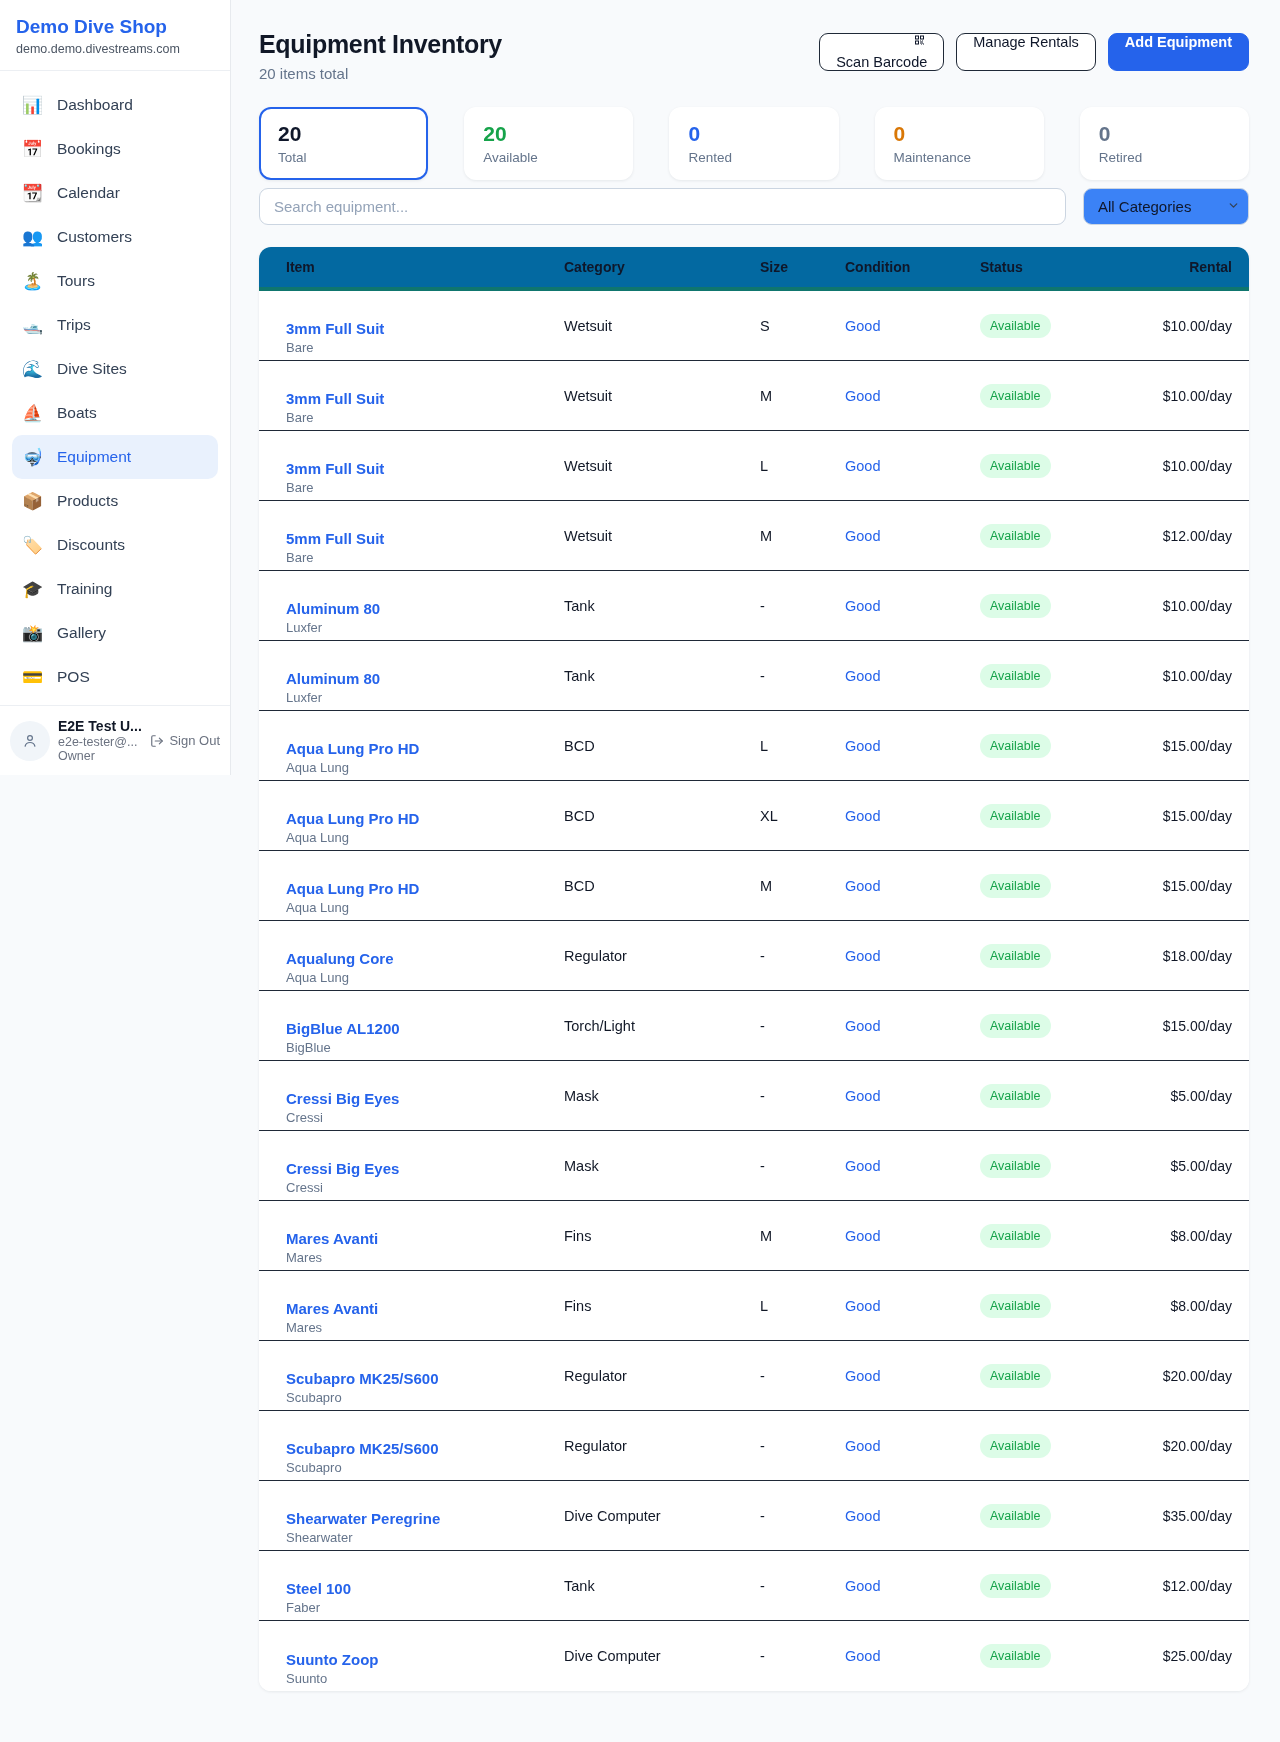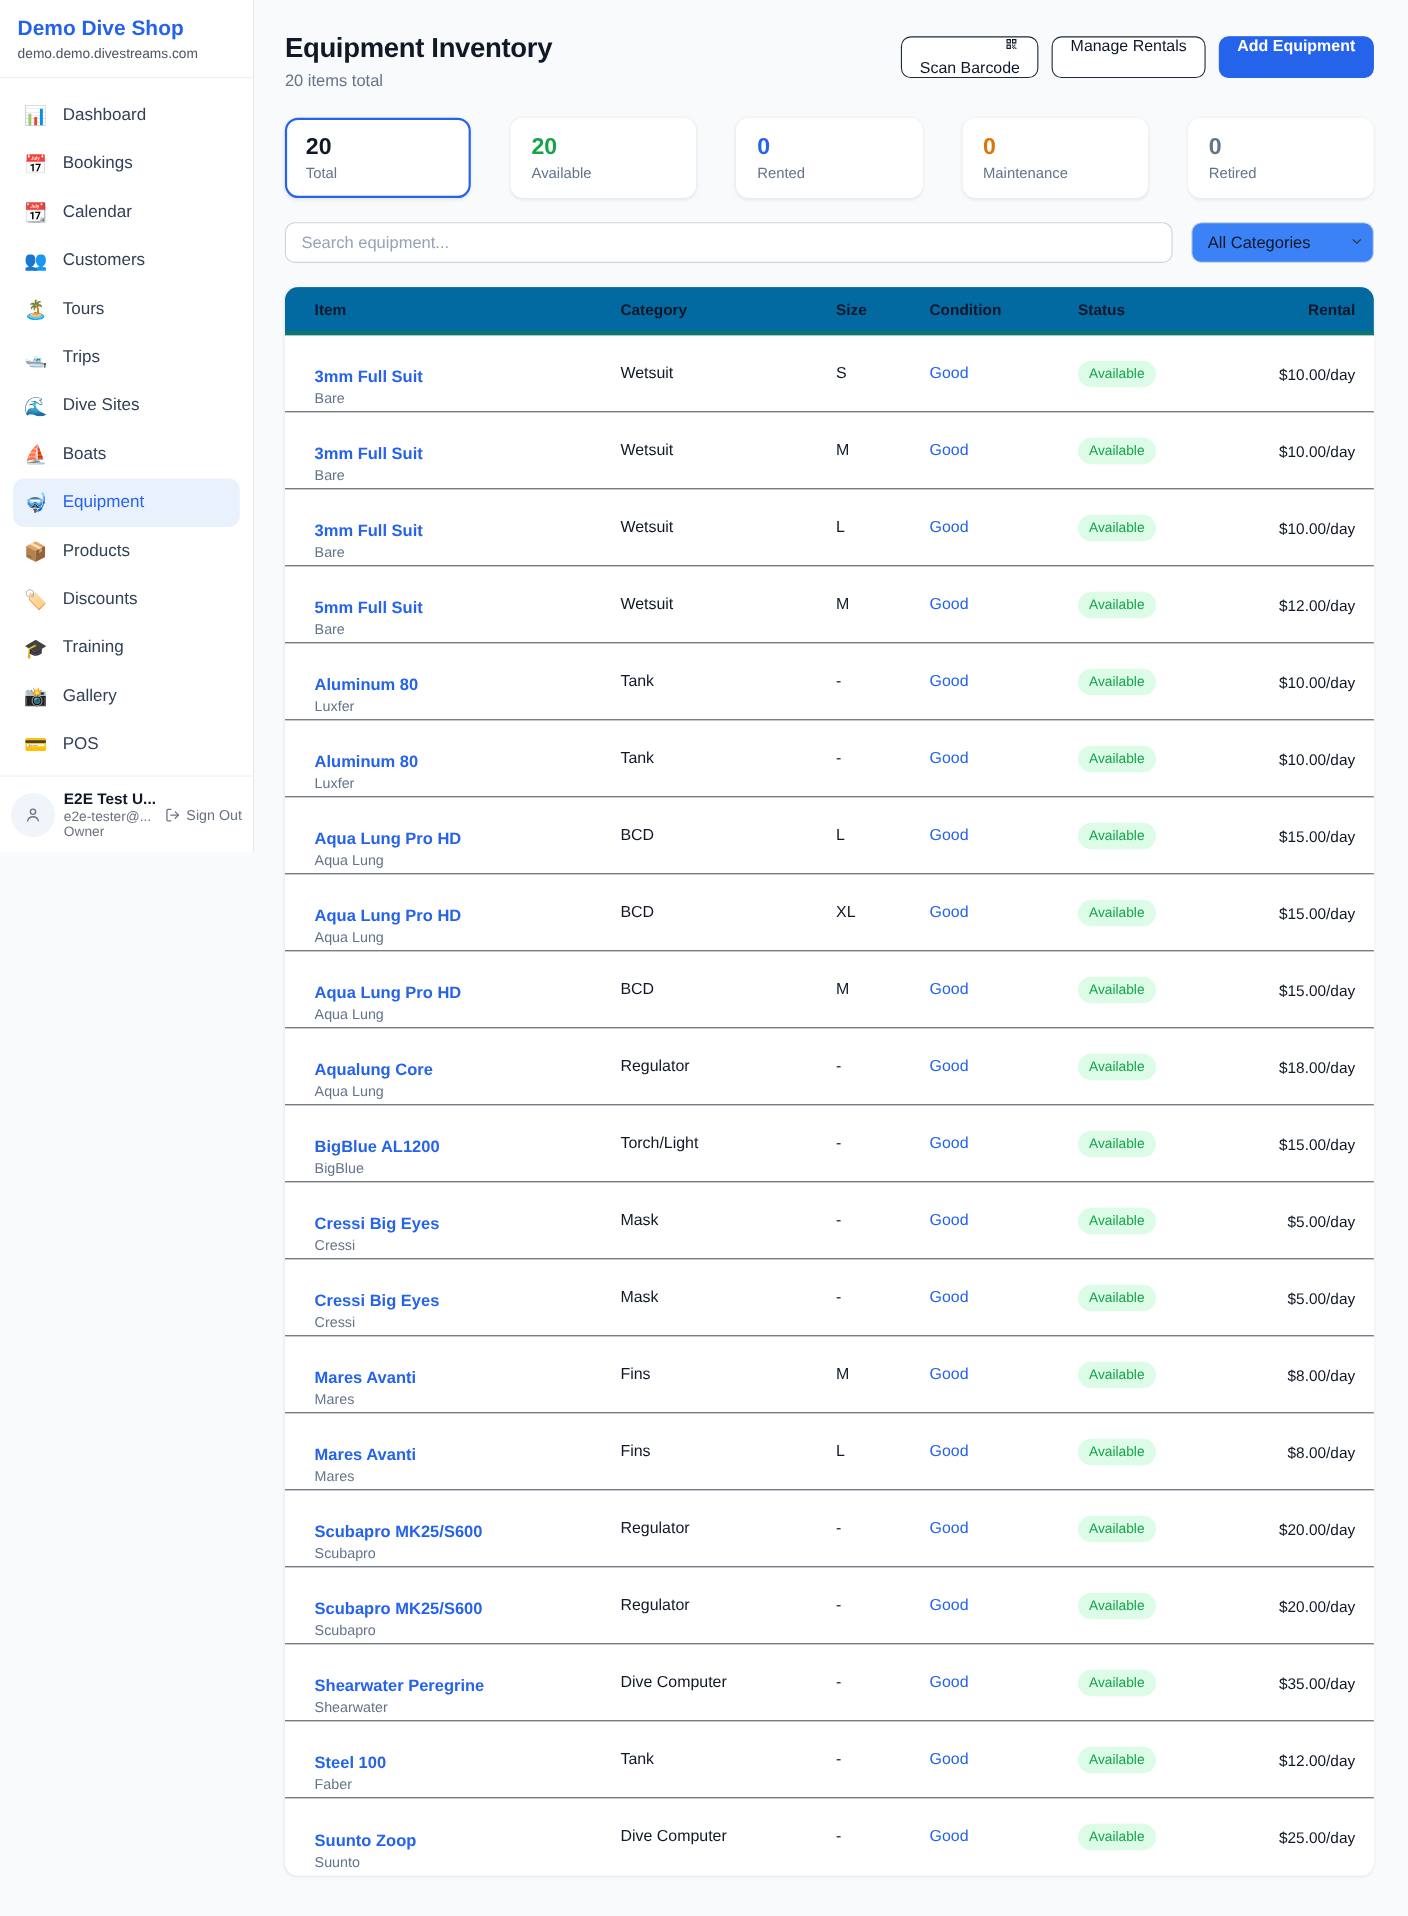--- a/index.html
+++ b/index.html
@@ -60,21 +60,21 @@
 
   .stats { display:flex; gap:36px; margin-top:25px;justify-content:center; }
   .stat-card {
     flex:1; background:#fff; border-radius:12px; padding:13px 17px;
     box-shadow:0 1px 3px rgba(15,23,42,.08); border:2px solid transparent; cursor:pointer;
   }
   .stat-card.active { border-color:#2563eb; }
   .stat-value { font-size:21px; font-weight:700; }
   .stat-label { font-size:13.5px; color:#64748b; margin-top:4px; }
 
-  .filter-row { display:flex; gap:17px; margin-top:22px; }
+  .filter-row { display:flex; gap:17px; margin-top:8px; }
   .search-input {
     flex:1; height:37px; border:1px solid #cbd5e1; border-radius:9px;
     padding:0 14px; font-size:15px; background:#fff; color:#0f172a; font-family:inherit;
   }
   .search-input::placeholder { color:#94a3b8; }
   .select-wrap { position:relative; width:166px; flex:none; }
   .select-wrap select {
     width:100%; height:37px; border:1px solid #cbd5e1; border-radius:9px;
     background:#3b82f6; font-size:15px; padding:0 30px 0 14px;
     -webkit-appearance:none; appearance:none; color:#0f172a; font-family:inherit; cursor:pointer;

